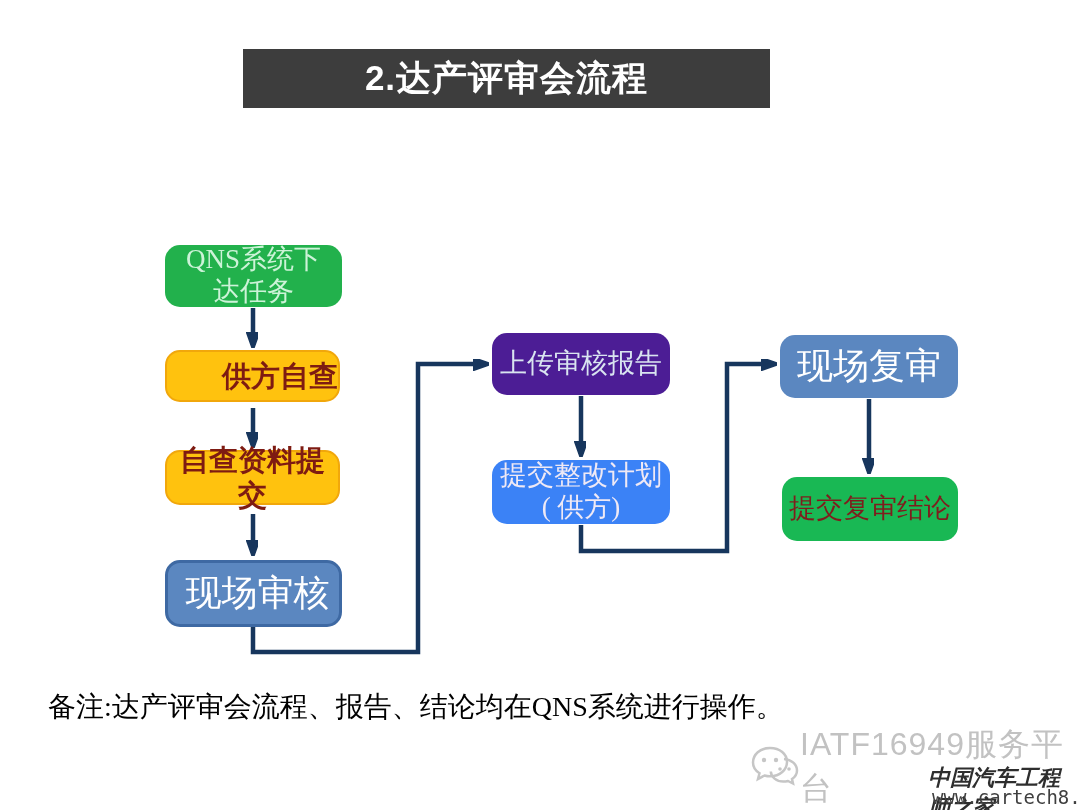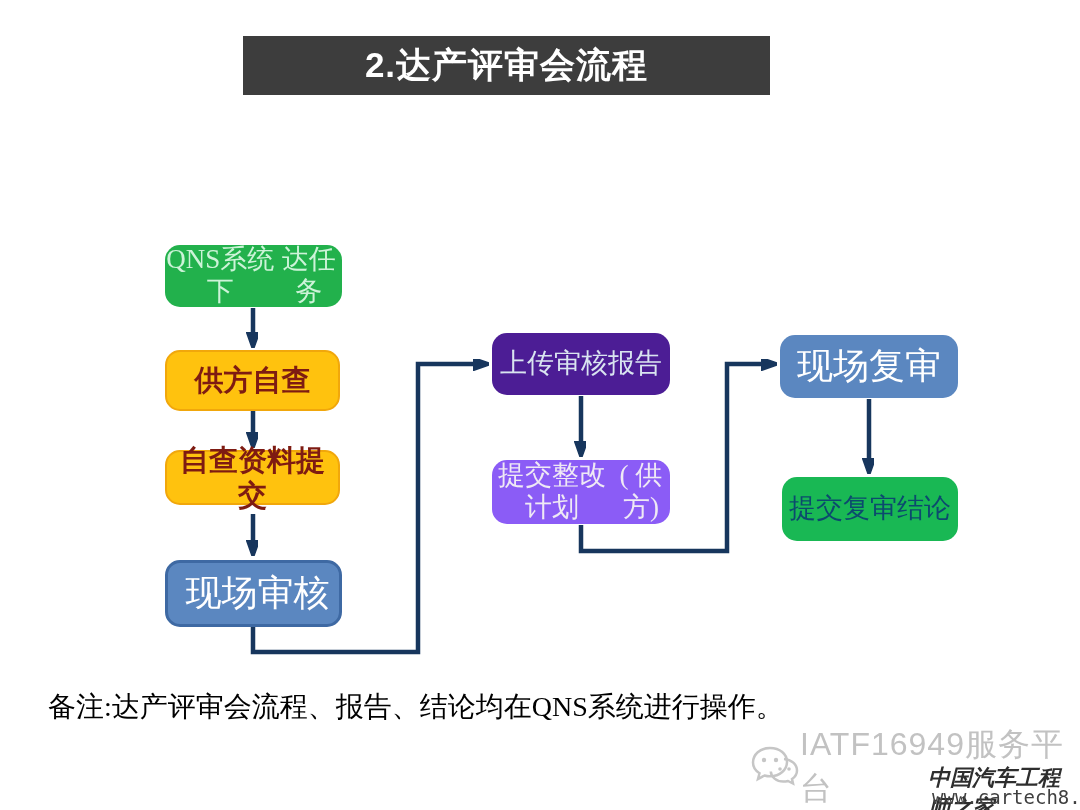--- a/index.html
+++ b/index.html
@@ -1,42 +1,42 @@
 <!DOCTYPE html>
 <html><head>
 <meta charset="utf-8">
 <style>
   html,body{margin:0;padding:0;background:#ffffff;}
   #page{position:relative;width:1080px;height:810px;background:#ffffff;overflow:hidden;
         font-family:"Liberation Serif","DejaVu Serif",serif;}
 
   
-  .title-bar{position:absolute;left:243px;top:36px;width:527px;height:59px;background:#3d3d3d;
+  .title-bar{position:absolute;left:243px;top:49px;width:527px;height:59px;background:#3d3d3d;
              display:flex;align-items:center;justify-content:center;}
   .title-bar span{color:#ffffff;font-size:35px;font-weight:bold;
                   font-family:"Liberation Sans","DejaVu Sans",sans-serif;letter-spacing:1px;}
 
   
   .intro{position:absolute;left:28px;top:133px;width:1040px;color:#000000;
          font-size:28px;line-height:37px;}
 
   
-  .node{position:absolute;display:flex;align-items:center;justify-content:center;
+  .node{position:absolute;display:flex;flex-direction:column;align-items:center;justify-content:center;
         text-align:center;border-radius:15px;line-height:1.18;box-sizing:border-box;}
   .node span{display:block;}
   .n-green{background:#22b14c;color:#cdf3d8;font-size:27px;}
-  .n-green2{background:#19b854;color:#0c4a6e;font-size:27px;}
+  .n-green2{background:#19b854;color:#7f1d1d;font-size:27px;}
   .n-yellow{background:#ffc20e;border:2px solid #f1a70b;color:#7e1b12;font-weight:bold;font-size:29px;}
   .n-blue{background:#5b87c0;color:#ffffff;font-size:36px;}
   .n-blue-bordered{border:3px solid #3e69a3;padding-left:8px;}
   .n-navy{background:#4c1d95;color:#d9e4f0;font-size:27px;}
-  .n-purple{background:#8b5cf6;color:#efe9f5;font-size:27px;}
+  .n-purple{background:#3b82f6;color:#efe9f5;font-size:27px;}
 
   #n-qns{left:165px;top:245px;width:177px;height:62px;}
-  #n-self{left:165px;top:350px;width:175px;height:61px;}
+  #n-self{left:165px;top:350px;width:175px;height:52px;align-items:flex-end;}
   #n-submit{left:165px;top:450px;width:175px;height:55px;}
   #n-onsite{left:165px;top:560px;width:177px;height:67px;}
   #n-upload{left:492px;top:333px;width:178px;height:62px;}
   #n-plan{left:492px;top:460px;width:178px;height:64px;}
   #n-review{left:780px;top:335px;width:178px;height:63px;}
   #n-conclusion{left:782px;top:477px;width:176px;height:64px;}
 
   
   #connectors{position:absolute;left:0;top:0;pointer-events:none;}
   #connectors path{stroke:#17365d;stroke-width:4.5;fill:none;}

